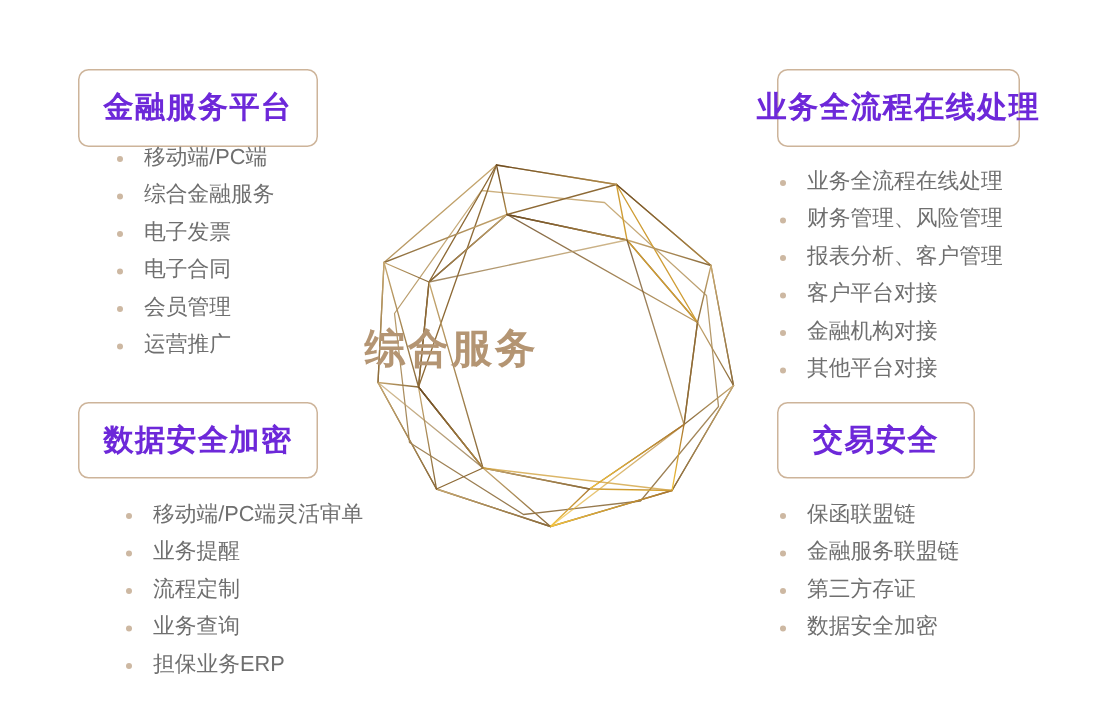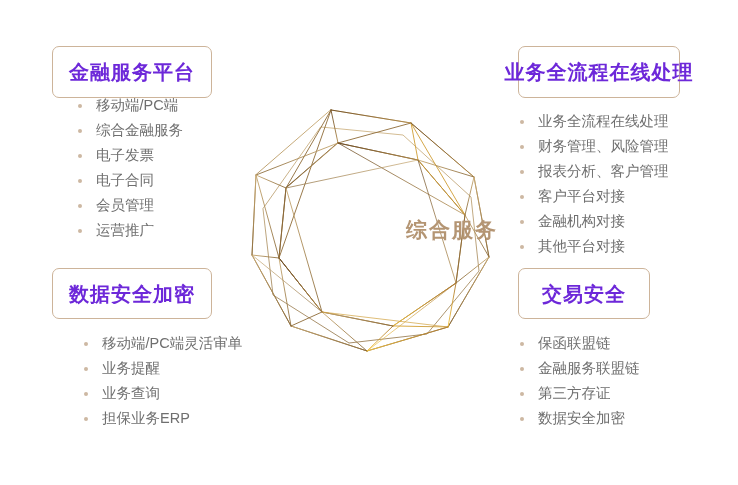--- a/index.html
+++ b/index.html
@@ -78,22 +78,22 @@
     left: 243px;
     top: 105px;
     width: 255px;
     height: 255px;
   }
   #center-label {
     position: absolute;
     left: 243px;
     top: 219px;
     width: 255px;
-    text-align: right;
-    font-size: 21px;
+    text-align: left;
+    font-size: 27px;
     font-weight: bold;
     color: #b49573;
     letter-spacing: 2px;
     line-height: 1;
     pointer-events: none;
   }
 </style>
 </head>
 <body>
 
@@ -122,20 +122,21 @@
     <li><span class="bullet-dot"></span><span>金融机构对接</span></li>
     <li><span class="bullet-dot"></span><span>其他平台对接</span></li>
   </ul>
 
   <div class="title-box" id="box-guarantee">
     <span class="title-text">数据安全加密</span>
   </div>
   <ul class="bullet-list" id="list-guarantee">
     <li><span class="bullet-dot"></span><span>移动端/PC端灵活审单</span></li>
     <li><span class="bullet-dot"></span><span>业务提醒</span></li>
+    <li><span class="bullet-dot"></span><span>流程定制</span></li>
     <li><span class="bullet-dot"></span><span>业务查询</span></li>
     <li><span class="bullet-dot"></span><span>担保业务ERP</span></li>
   </ul>
 
   <div class="title-box" id="box-security">
     <span class="title-text">交易安全</span>
   </div>
   <ul class="bullet-list" id="list-security">
     <li><span class="bullet-dot"></span><span>保函联盟链</span></li>
     <li><span class="bullet-dot"></span><span>金融服务联盟链</span></li>

